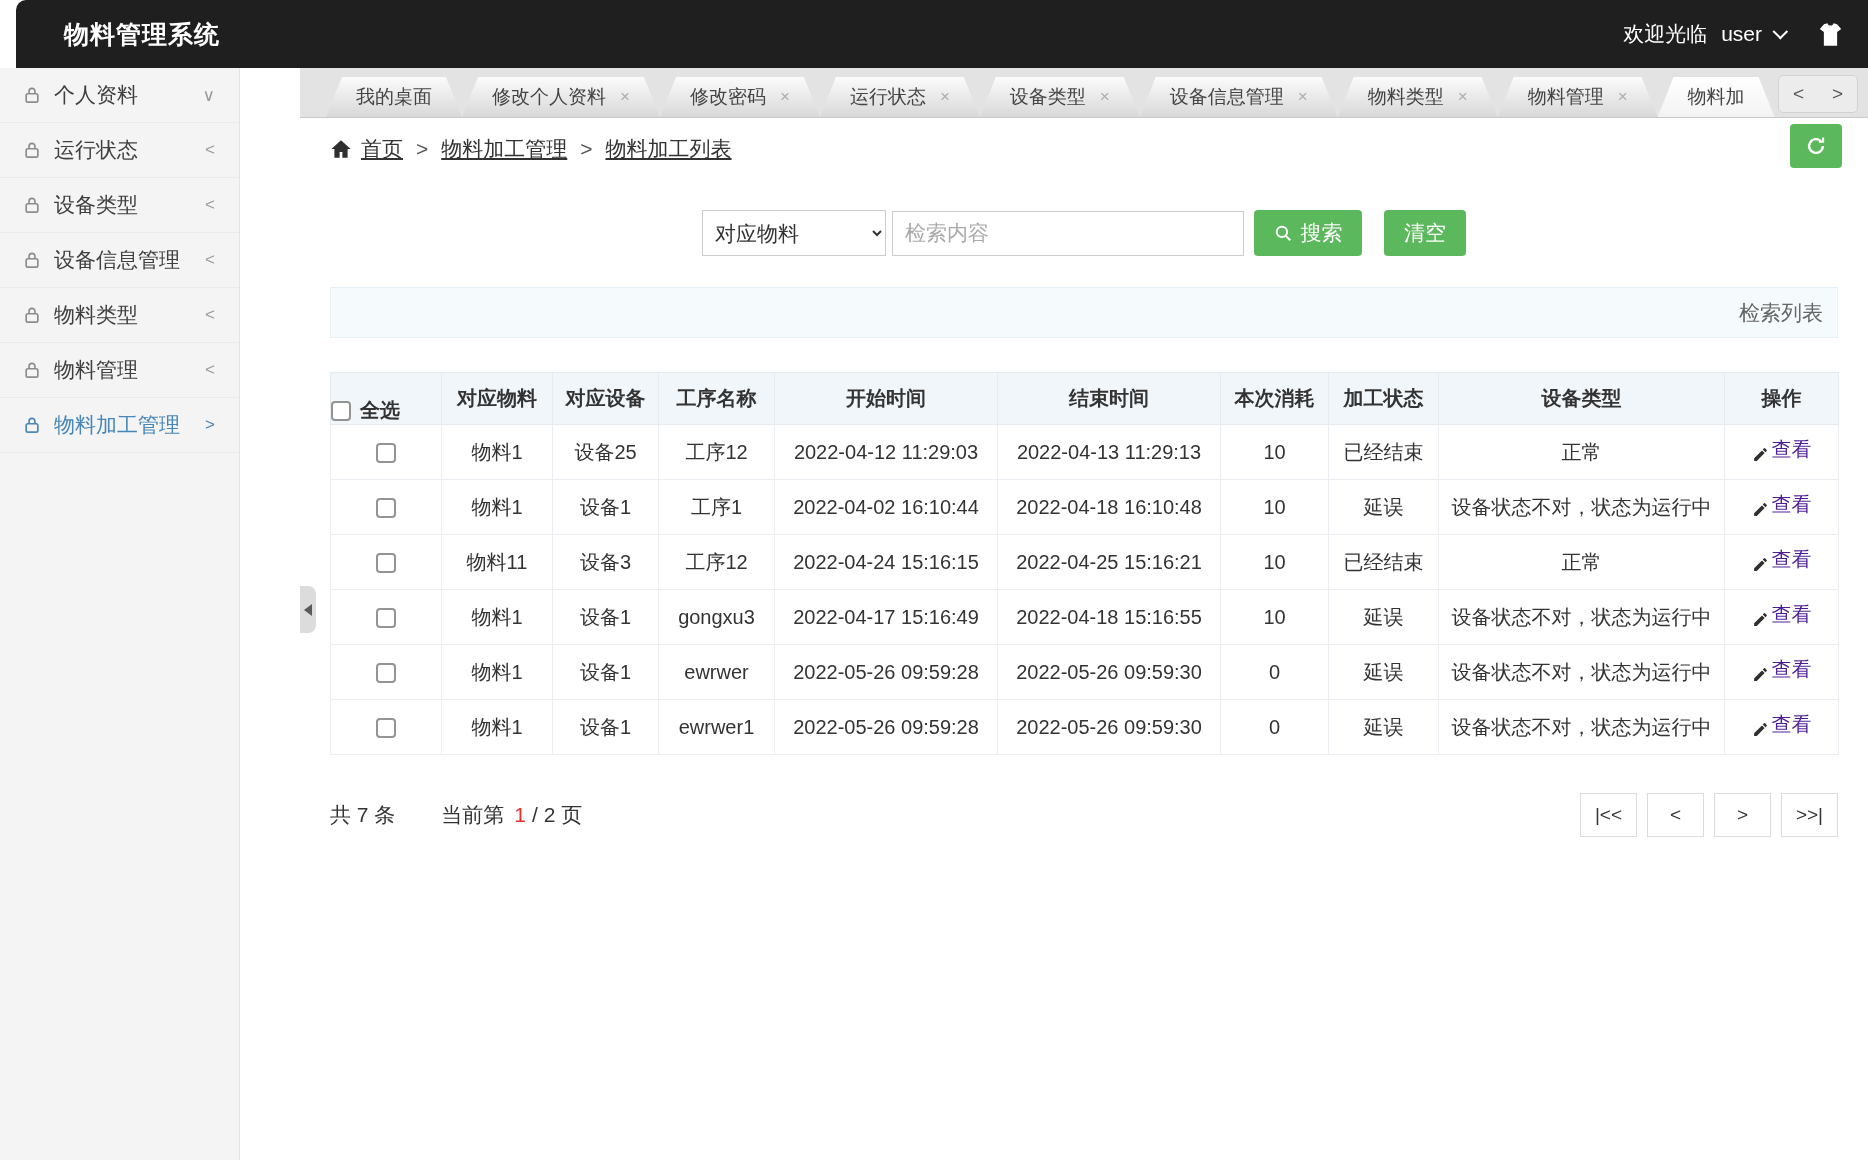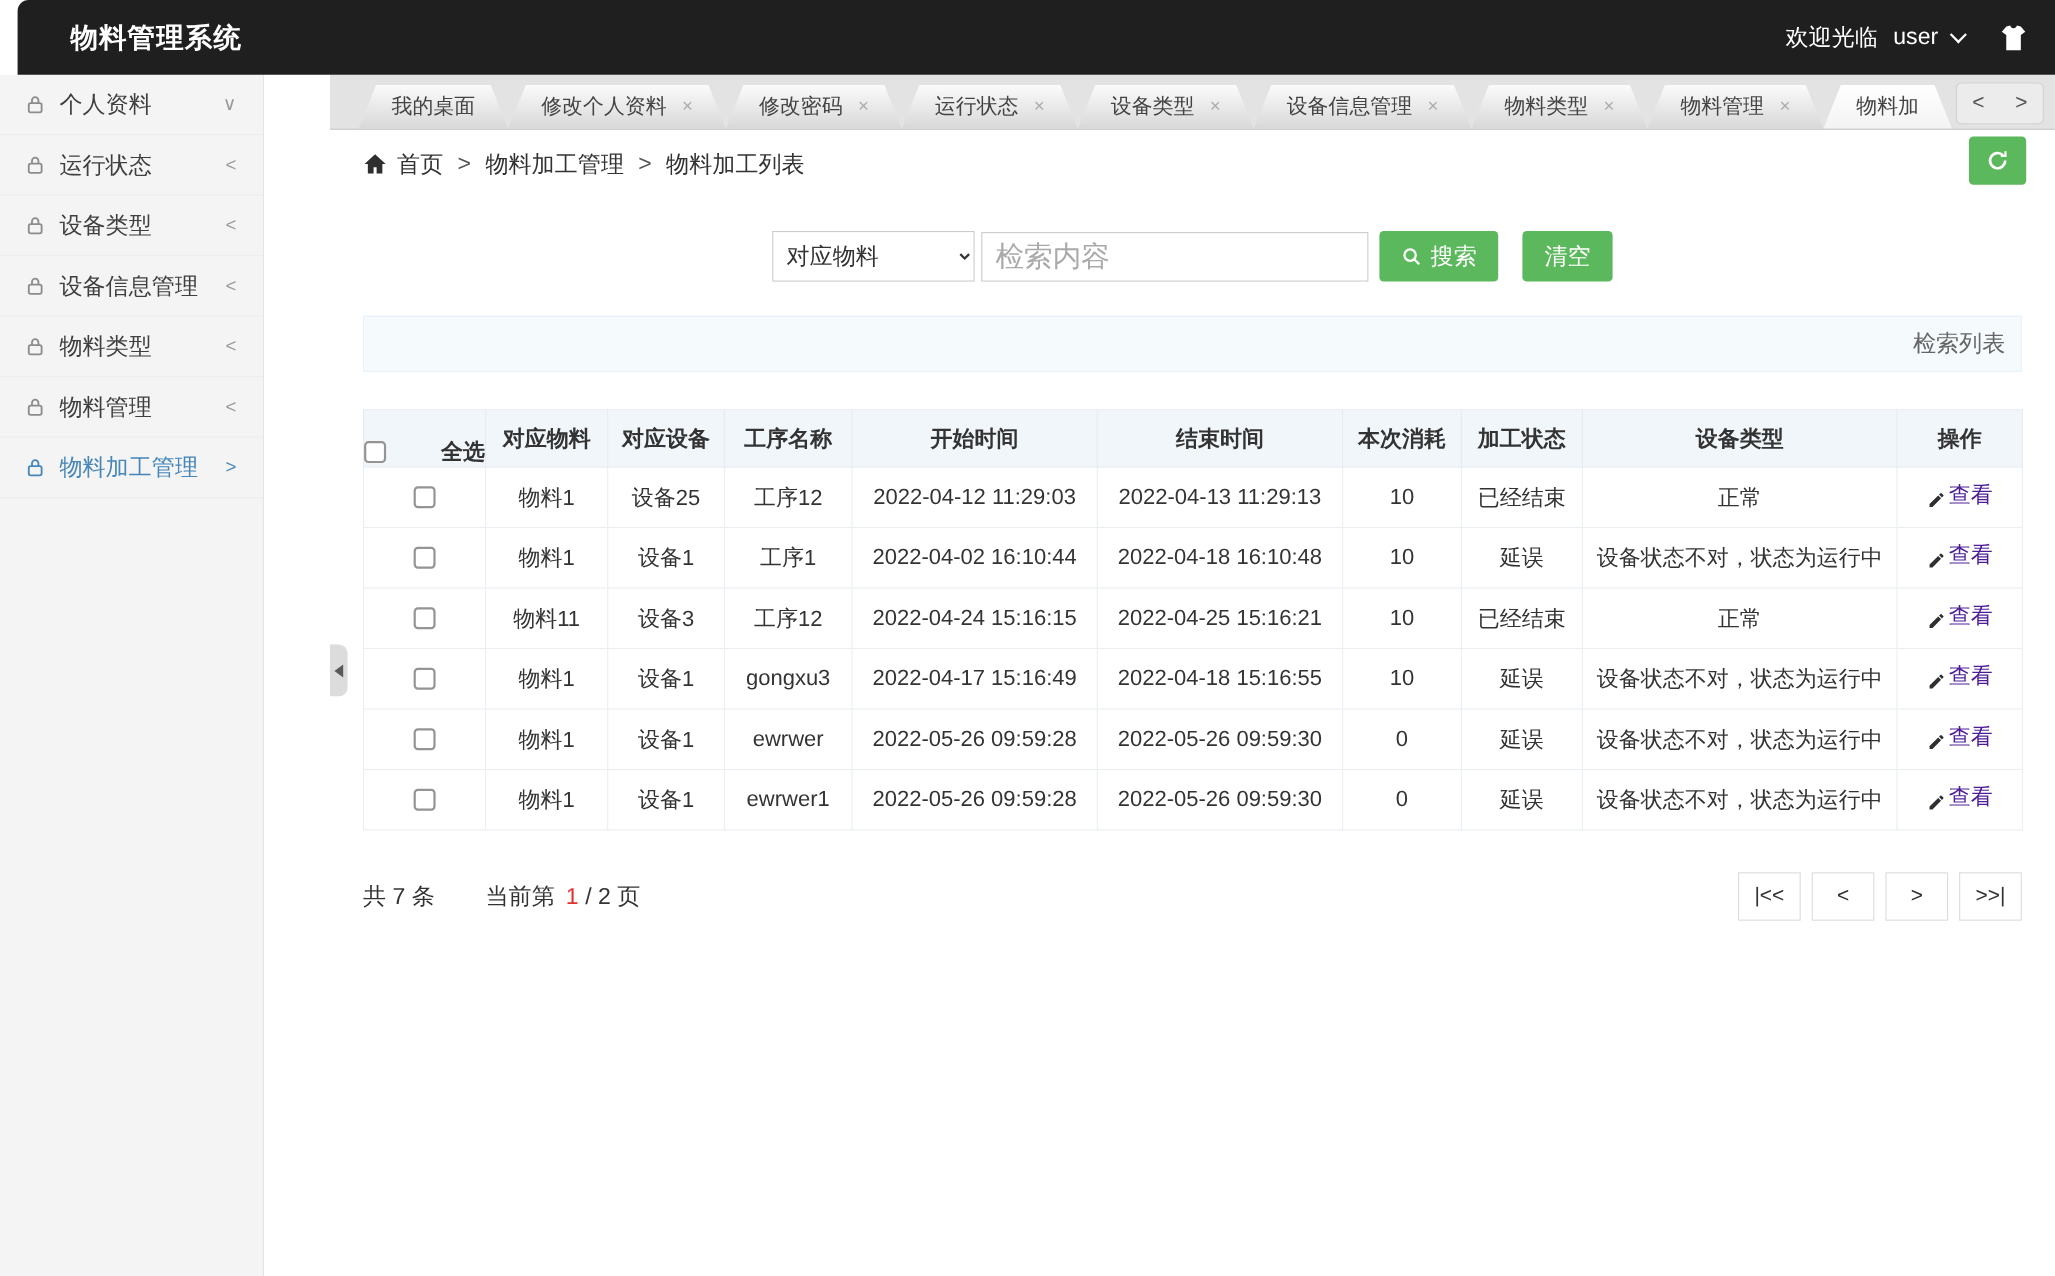--- a/index.html
+++ b/index.html
@@ -49,33 +49,33 @@
   .tab .close:empty { display:none; }
   .tab-arrows { position:absolute; right:10px; top:7px; width:80px; height:38px;
     background:#ececec; border:1px solid #d2d2d2; border-radius:5px;
     display:flex; align-items:center; justify-content:space-around;
     font-size:19px; color:#555; z-index:5; }
   .tab-arrow { cursor:pointer; padding:0 6px; }
 
   
   .breadcrumb-row { height:62px; display:flex; align-items:center; padding-left:30px;
     position:relative; font-size:21px; color:#333; }
-  .crumb { cursor:pointer; }
+  .crumb { cursor:pointer;text-decoration:underline; }
   .crumb-sep { margin:0 13px; color:#555; }
   .home-icon { display:flex; margin-right:9px; }
   .refresh-btn { position:absolute; right:26px; top:6px; width:52px; height:44px;
     background:#5cb85c; border:none; border-radius:4px; display:flex;
     align-items:center; justify-content:center; cursor:pointer; }
 
   
   .search-row { margin-top:30px; height:46px; display:flex; justify-content:center; align-items:center; }
   .filter-select { width:184px; height:46px; font-size:21px; padding:0 8px;
     border:1px solid #ccc; background:#fff; color:#333; border-radius:0;
     font-family:"Liberation Sans","DejaVu Sans",sans-serif; }
-  .search-input { width:352px; height:45px; border:1px solid #ccc; font-size:26px;
+  .search-input { width:352px; height:45px; border:1px solid #ccc; font-size:21px;
     padding:0 12px; margin-left:6px; color:#333;
     font-family:"Liberation Sans","DejaVu Sans",sans-serif; }
   .search-input::placeholder { color:#aaa; }
   .btn-green { height:46px; background:#5cb85c; color:#fff; font-size:21px; border:none;
     border-radius:4px; display:flex; align-items:center; justify-content:center;
     cursor:pointer; font-family:"Liberation Sans","DejaVu Sans",sans-serif; }
   .btn-search { width:108px; margin-left:10px; gap:8px; }
   .btn-clear { width:82px; margin-left:22px; }
 
   
@@ -84,21 +84,21 @@
     padding-right:14px; font-size:21px; color:#666; }
 
   
   .results-table { margin:34px 30px 0 30px; width:1508px; border-collapse:collapse; table-layout:fixed; }
   .results-table th { background:#f1f6fa; height:50px; font-size:20px; font-weight:bold;
     color:#333; border:1px solid #e6ebf0; text-align:center; }
   .results-table td { height:55px; font-size:20px; color:#333; border:1px solid #eaeef2;
     text-align:center; background:#fff; }
   .chk { appearance:none; -webkit-appearance:none; width:20px; height:20px;
     border:2px solid #949494; border-radius:4px; background:#fff; cursor:pointer; vertical-align:middle; }
-  .selall-wrap { display:flex; align-items:center; justify-content:space-between; gap:9px;margin-top:24px; }
+  .selall-wrap { display:flex; align-items:center; justify-content:flex-start; gap:9px;margin-top:24px; }
   .view-link { display:inline-flex; align-items:flex-end; gap:3px; cursor:pointer; color:#4c1d95; }
 
   
   .pagination { margin:38px 30px 0 30px; display:flex; align-items:center; font-size:21px; color:#333; }
   .pg-current { margin-left:46px; }
   .pg-red { color:#e33030; margin:0 6px 0 10px; }
   .pg-buttons { margin-left:auto; display:flex; gap:10px; }
   .pg-btn { min-width:57px; height:44px; border:1px solid #dcdcdc; background:#fff;
     display:flex; align-items:center; justify-content:center; font-size:19px;
     color:#333; cursor:pointer; padding:0 10px;

